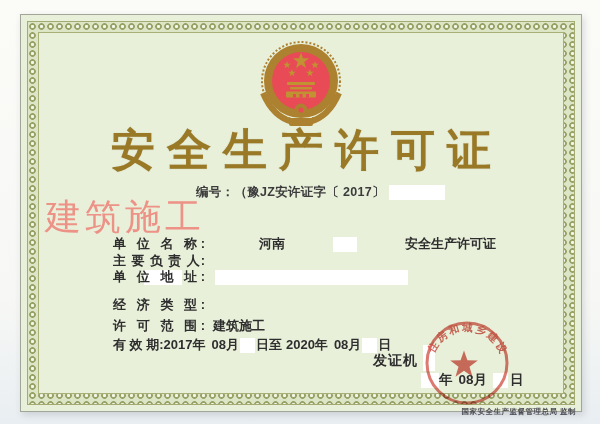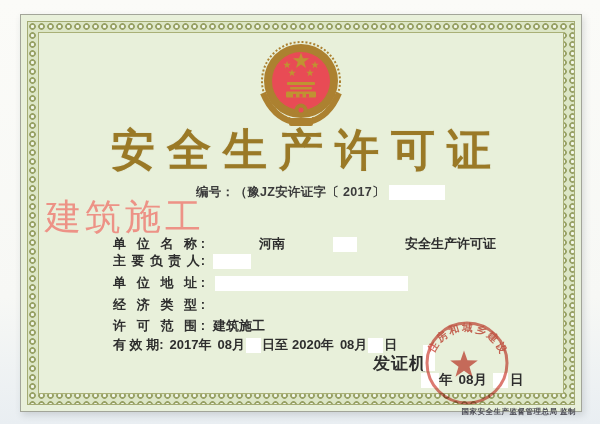--- a/index.html
+++ b/index.html
@@ -42,26 +42,26 @@
     white-space:nowrap;
   }
   .frow{
     position:absolute;left:92px;display:flex;align-items:center;
     font-size:13px;font-weight:600;color:#2e2e2e;white-space:nowrap;
   }
   .flabel{
     display:inline-block;width:92px;margin-right:8px;
     text-align:justify;text-align-last:justify;
   }
-  .flabel-s{display:inline-block;margin-right:6px;}
+  .flabel-s{display:inline-block;}
   .redact{display:inline-block;background:#ffffff;height:15px;}
   .vredact{position:absolute;background:#ffffff;}
   .issuer-label{
     position:absolute;left:352px;top:337px;
-    font-size:17px;font-weight:600;color:#2e2e2e;letter-spacing:1px;
+    font-size:14px;font-weight:600;color:#2e2e2e;letter-spacing:1px;
   }
   .issue-date{
     position:absolute;left:400px;top:356px;display:flex;align-items:center;
     font-size:13.5px;font-weight:600;color:#2e2e2e;
   }
   .seal{position:absolute;left:400px;top:302px;width:92px;height:92px;mix-blend-mode:multiply;opacity:.92;}
   .seal text{font-family:"Liberation Sans","DejaVu Sans",sans-serif;font-weight:600;}
   .producer{
     position:absolute;right:24px;top:407px;
     font-size:7.5px;color:#4c4c55;letter-spacing:.5px;font-weight:600;text-align:right;
@@ -115,26 +115,26 @@
 
   <div class="watermark">建筑施工</div>
 
   <div class="frow" style="top:220px;gap:46px;">
     <span class="flabel">单 位 名 称:</span>
     <span>河南</span>
     <span class="redact" style="width:24px;margin:0 2px;"></span>
     <span>安全生产许可证</span>
   </div>
 
-  <div class="frow" style="top:237px;">
+  <div class="frow" style="top:237px;flex-direction:column;">
     <span class="flabel">主 要 负 责 人:</span>
     <span class="redact" style="width:38px;"></span>
   </div>
 
-  <div class="frow" style="top:259px;">
+  <div class="frow" style="top:253px;">
     <span class="flabel">单 位 地 址:</span>
     <span class="redact" style="width:193px;margin-left:2px;"></span>
   </div>
 
   <div class="frow" style="top:281px;">
     <span class="flabel">经 济 类 型:</span>
   </div>
 
   <div class="frow" style="top:302px;">
     <span class="flabel">许 可 范 围:</span>

